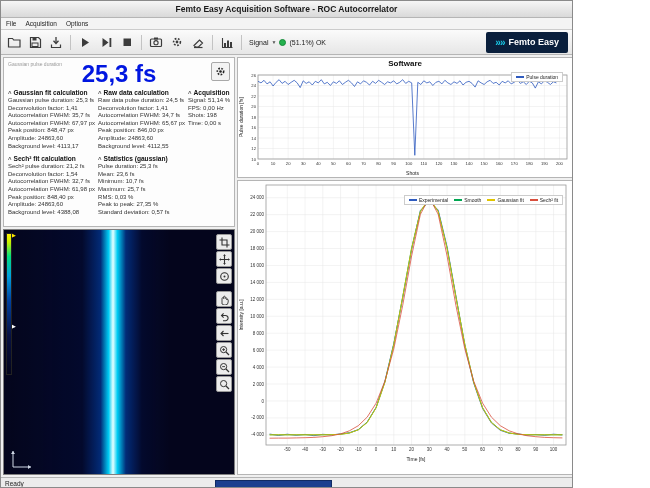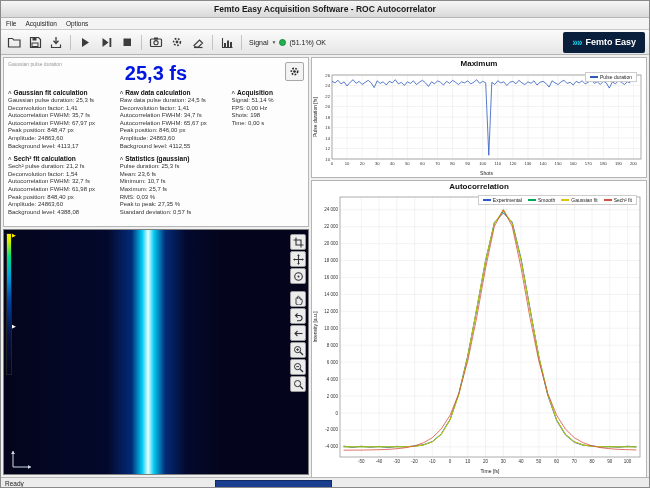--- a/index.html
+++ b/index.html
@@ -1,18 +1,18 @@
 <!DOCTYPE html>
 <html><head>
 <meta charset="utf-8">
 <style>
   * { margin:0; padding:0; box-sizing:border-box; }
   html,body { background:#ffffff; }
   body { font-family:"Liberation Sans","DejaVu Sans",sans-serif; }
-  .window { width:650px; height:488px; border:1px solid #8a8a8a; background:#f0f0f0; position:relative; overflow:hidden; }
+  .window { width:573px; height:488px; border:1px solid #8a8a8a; background:#f0f0f0; position:relative; overflow:hidden; }
 
   .titlebar { height:17px; background:linear-gradient(#f6f6f6,#d9d9d9); border-bottom:1px solid #b5b5b5; text-align:center; font-size:8.5px; font-weight:bold; line-height:16px; color:#1a1a1a; }
 
   .menubar { height:12px; background:#f4f4f4; border-bottom:1px solid #cccccc; display:flex; gap:9px; padding:0 5px; font-size:6.5px; align-items:center; color:#222; }
   .menu-item { cursor:default; }
 
   .toolbar { height:25px; background:linear-gradient(#fbfbfb,#e6e6e6); border-bottom:1px solid #b5b5b5; display:flex; align-items:center; padding:0 3px; gap:1px; }
   .tbtn { width:20px; height:20px; display:flex; align-items:center; justify-content:center; border:1px solid transparent; border-radius:2px; }
   .tsep { width:1px; height:15px; background:#c3c3c3; margin:0 3px; }
   .signal { display:flex; align-items:center; font-size:7px; gap:3px; margin-left:3px; color:#222; }
@@ -22,21 +22,21 @@
   .logo .chev { color:#19c8e6; font-weight:bold; font-size:10px; letter-spacing:-1px; }
   .logo .txt { font-size:9px; font-weight:bold; }
 
   .main { display:flex; gap:2px; padding:2px; height:422px; }
   .left { width:306px; display:flex; flex-direction:column; gap:2px; }
   .right { flex:1; display:flex; flex-direction:column; gap:2px; }
 
   .results { background:#fdfdfd; border:1px solid #b5b5b5; height:170px; position:relative; padding:2px; overflow:hidden; }
   .res-header { height:27px; position:relative; }
   .res-mini { position:absolute; left:2px; top:1px; font-size:5px; color:#999; }
-  .res-value { text-align:center; font-size:20px; font-weight:bold; color:#0016e0; line-height:27px; }
+  .res-value { text-align:center; font-size:24px; font-weight:bold; color:#0016e0; line-height:27px; }
   .res-gear { position:absolute; right:2px; top:2px; width:19px; height:19px; border:1px solid #a8a8a8; border-radius:2px; display:flex; align-items:center; justify-content:center; background:#f3f3f3; }
   #stats-grid { display:grid; grid-template-columns:1.08fr 1.08fr 0.72fr; grid-template-areas:"s0 s1 s2" "s3 s4 s4"; column-gap:3px; row-gap:5px; padding:2px 2px 0 2px; }
   .g0{grid-area:s0}.g1{grid-area:s1}.g2{grid-area:s2}.g3{grid-area:s3}.g4{grid-area:s4}
   .section .hd { display:flex; align-items:baseline; gap:2px; font-size:6.6px; font-weight:bold; color:#101010; margin-bottom:1px; white-space:nowrap; }
   .caret { font-size:6px; color:#555; }
   .section .ln { font-size:6px; color:#333; line-height:7.6px; white-space:nowrap; overflow:hidden; }
 
   .image-panel { flex:1; border:1px solid #808080; position:relative;
     background:
       linear-gradient(90deg, rgba(0,0,40,0) 0%, rgba(0,25,110,0.20) 34%, rgba(0,80,210,0.50) 42%, rgba(0,215,255,0.95) 45.5%, #e8ffff 47.4%, rgba(0,215,255,0.95) 49.3%, rgba(0,80,210,0.50) 53%, rgba(0,25,110,0.20) 60%, rgba(0,0,40,0) 72%),
@@ -302,21 +302,21 @@
               </svg>
           </div>
         </div>
       </div>
 
     </div>
 
     <div class="right">
 
       <div class="chart-card history">
-        <div class="chart-title">Maximum</div>
+        <div class="chart-title">Software</div>
         <div class="legend" id="history-legend">
             <span class="leg"><i style="background: rgb(47, 91, 191);"></i>Pulse duration</span>
           </div>
         <svg id="history-svg" width="334" height="106">
             <rect x="20" y="5" width="309" height="84" fill="#ffffff"></rect>
             <line x1="20" y1="5" x2="20" y2="89" stroke="#e6e6e6" stroke-width="0.5"></line>
             <text x="20" y="94.5" text-anchor="middle" font-size="4.2" fill="#333">0</text>
             <line x1="35.07317073170732" y1="5" x2="35.07317073170732" y2="89" stroke="#e6e6e6" stroke-width="0.5"></line>
             <text x="35.07317073170732" y="94.5" text-anchor="middle" font-size="4.2" fill="#333">10</text>
             <line x1="50.146341463414636" y1="5" x2="50.146341463414636" y2="89" stroke="#e6e6e6" stroke-width="0.5"></line>
@@ -376,21 +376,20 @@
             <line x1="20" y1="5" x2="329" y2="5" stroke="#e6e6e6" stroke-width="0.5"></line>
             <text x="18" y="6.6" text-anchor="end" font-size="4.2" fill="#333">26</text>
             <rect x="20" y="5" width="309" height="84" fill="none" stroke="#999" stroke-width="0.8"></rect>
             <polyline points="20.0,11.3 23.0,12.9 26.0,10.3 29.0,13.9 32.1,11.8 35.1,16.0 38.1,12.3 41.1,9.7 44.1,13.4 47.1,11.3 50.1,14.5 53.2,12.3 56.2,10.3 59.2,12.9 62.2,17.6 65.2,10.8 68.2,13.4 71.2,11.8 74.3,15.0 77.3,11.3 80.3,12.9 83.3,9.7 86.3,13.9 89.3,12.3 92.4,15.5 95.4,11.8 98.4,13.4 101.4,10.8 104.4,14.5 107.4,12.3 110.4,10.3 113.5,12.9 116.5,16.5 119.5,11.8 122.5,13.9 125.5,10.8 128.5,12.3 131.5,15.0 134.6,11.3 137.6,13.4 140.6,10.3 143.6,12.3 146.6,14.5 149.6,11.8 152.6,12.9 155.7,10.8 158.7,13.9 161.7,12.3 164.7,9.7 167.7,13.4 170.7,11.3 173.7,12.9 176.8,85.3 179.8,12.3 182.8,14.5 185.8,10.8 188.8,12.9 191.8,11.8 194.8,15.5 197.9,12.3 200.9,11.3 203.9,13.9 206.9,10.3 209.9,12.9 212.9,14.5 216.0,11.8 219.0,13.4 222.0,10.8 225.0,15.0 228.0,12.3 231.0,11.3 234.0,13.4 237.1,17.1 240.1,10.8 243.1,12.9 246.1,14.5 249.1,11.8 252.1,10.3 255.1,13.4 258.2,12.3 261.2,15.0 264.2,11.3 267.2,12.9 270.2,10.8 273.2,13.9 276.2,12.3 279.3,9.7 282.3,13.4 285.3,11.8 288.3,14.5 291.3,11.3 294.3,12.9 297.3,18.1 300.4,11.8 303.4,13.9 306.4,10.8 309.4,12.3 312.4,14.5 315.4,11.8 318.4,12.9" fill="none" stroke="#2f5bbf" stroke-width="0.8" stroke-linejoin="round"></polyline>
             <text x="174.5" y="104.5" text-anchor="middle" font-size="5" fill="#222">Shots</text>
             <text text-anchor="middle" font-size="5" fill="#222" transform="translate(5,47) rotate(-90)">Pulse duration [fs]</text>
           </svg>
       </div>
 
       <div class="chart-card autocorr">
-        <div class="chart-title">Autocorrelation</div>
         <div class="legend" id="autocorr-legend">
             <span class="leg"><i style="background: rgb(47, 91, 191);"></i>Experimental</span>
             <span class="leg"><i style="background: rgb(0, 166, 81);"></i>Smooth</span>
             <span class="leg"><i style="background: rgb(224, 196, 0);"></i>Gaussian fit</span>
             <span class="leg"><i style="background: rgb(217, 79, 61);"></i>Sech² fit</span>
           </div>
         <svg id="autocorr-svg" width="334" height="281">
             <rect x="28" y="4" width="300" height="260" fill="#ffffff"></rect>
             <line x1="49.30177514792899" y1="4" x2="49.30177514792899" y2="264" stroke="#e6e6e6" stroke-width="0.5"></line>
             <text x="49.30177514792899" y="269.5" text-anchor="middle" font-size="4.5" fill="#333">-50</text>

